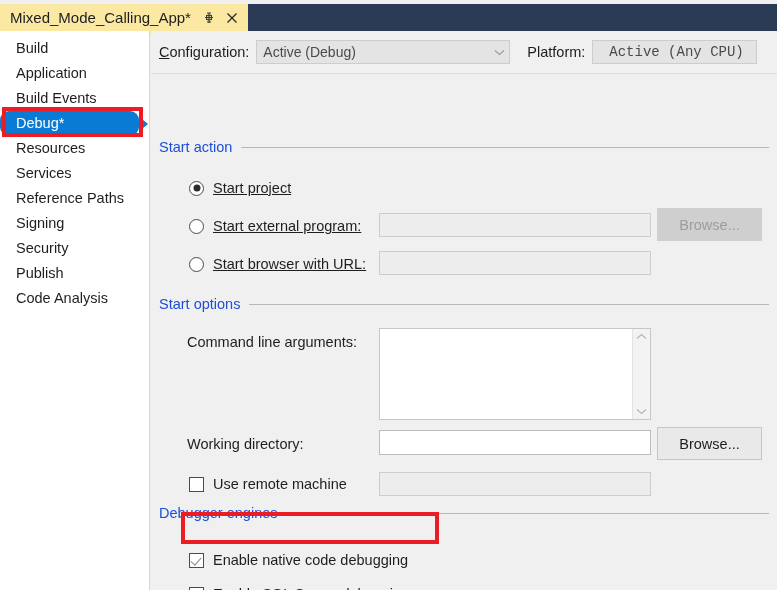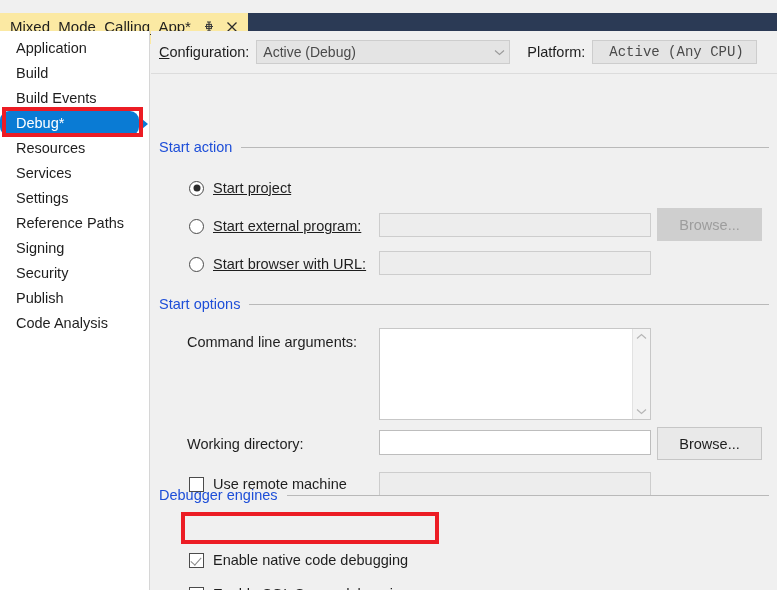--- a/index.html
+++ b/index.html
@@ -7,21 +7,21 @@
     width:777px;height:590px;overflow:hidden;
     font-family:"Liberation Sans", sans-serif;
     font-size:14.5px;
     color:#1e1e1e;
     background:#f0f0f0;
     -webkit-font-smoothing:antialiased;
   }
   .app{position:relative;width:777px;height:590px;}
 
   
-  .tabstrip{position:absolute;left:0;top:13px;width:777px;height:27px;background:#2b3a55;}
+  .tabstrip{position:absolute;left:0;top:4px;width:777px;height:27px;background:#2b3a55;}
   .tab{
     position:absolute;left:0;top:0;height:27px;
     background:#fbe9a3;
     display:flex;align-items:center;
     padding:0 9px 0 10px;
     box-sizing:border-box;
     white-space:nowrap;
   }
   .tab-title{font-size:15px;color:#1e1e1e;line-height:1;}
   .tab-pin{
@@ -181,27 +181,26 @@
         <svg width="14" height="14" viewBox="0 0 14 14">
           <path d="M2.5 2.5 L11.5 11.5 M11.5 2.5 L2.5 11.5" stroke="#2a2a2a" stroke-width="1.3" fill="none"></path>
         </svg>
       </span>
     </div>
     <div class="tab-underline" id="tab-underline" style="width: 248px;"></div>
   </div>
 
   <div class="sidebar">
     <div id="sidebar-items">
+        <div class="side-item"><span>Build</span></div>
         <div class="side-item"><span>Application</span></div>
-        <div class="side-item"><span>Build</span></div>
         <div class="side-item"><span>Build Events</span></div>
         <div class="side-item selected"><span>Debug*</span><span class="sel-arrow"></span></div>
         <div class="side-item"><span>Resources</span></div>
         <div class="side-item"><span>Services</span></div>
-        <div class="side-item"><span>Settings</span></div>
         <div class="side-item"><span>Reference Paths</span></div>
         <div class="side-item"><span>Signing</span></div>
         <div class="side-item"><span>Security</span></div>
         <div class="side-item"><span>Publish</span></div>
         <div class="side-item"><span>Code Analysis</span></div>
       </div>
   </div>
 
   <div class="redbox" id="redbox-debug"></div>
 
@@ -276,21 +275,21 @@
     <div class="btn enabled" style="left:506px;top:396px;width:105px;height:33px;">
       <span>Browse...</span>
     </div>
 
     <div class="check" style="left:38px;top:445px;">
       <span class="box"></span>
       <span class="ctext">Use remote machine</span>
     </div>
     <div class="input" style="left:228px;top:441px;width:272px;height:24px;"></div>
 
-    <div class="group-header" style="left:8px;top:456px;">
+    <div class="group-header" style="left:8px;top:474px;">
       <span class="gtext">Debugger engines</span>
       <span class="gline"></span>
     </div>
 
     <div class="check on" style="left:38px;top:521px;">
       <span class="box"></span>
       <span class="ctext">Enable native code debugging</span>
     </div>
 
     <div class="check" style="left:38px;top:555px;">

